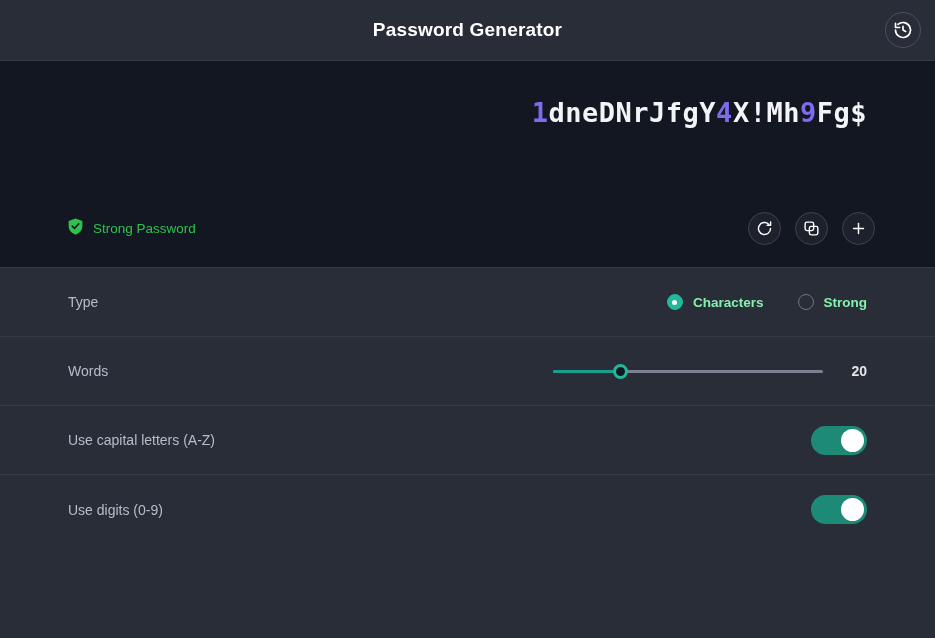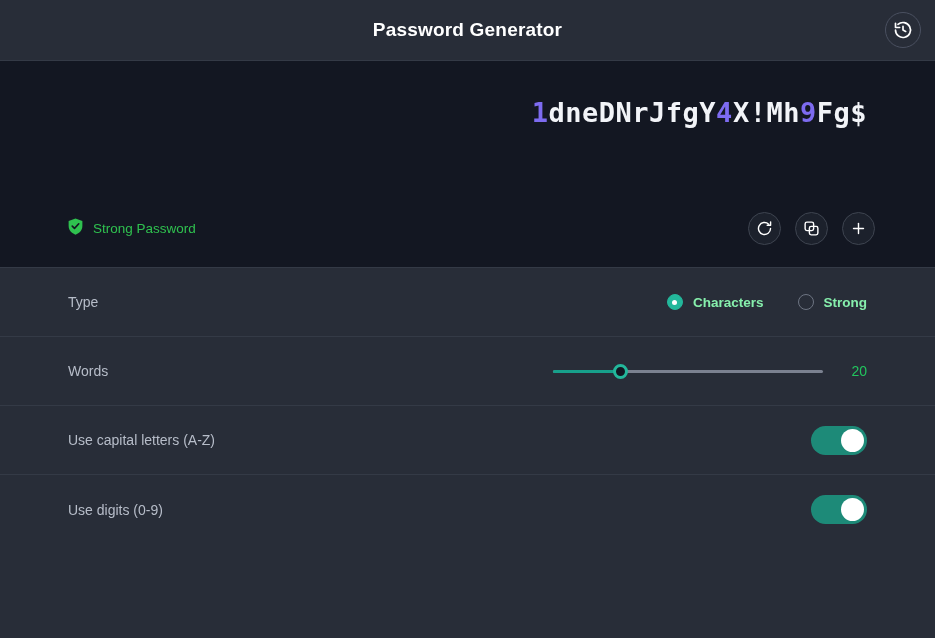--- a/index.html
+++ b/index.html
@@ -197,22 +197,22 @@
     position: absolute;
     left: 25%;
     width: 15px; height: 15px;
     margin-left: -7.5px;
     border-radius: 50%;
     background: #131722;
     border: 3px solid #23b79b;
   }
   .slider-value {
     font-size: 14px;
-    font-weight: normal;
-    color: #22c55e;
+    font-weight: bold;
+    color: #e5e5e5;
     min-width: 22px;
     text-align: right;
   }
 
   
   .toggle {
     width: 56px; height: 29px;
     border-radius: 15px;
     background: #1d8a78;
     position: relative;

